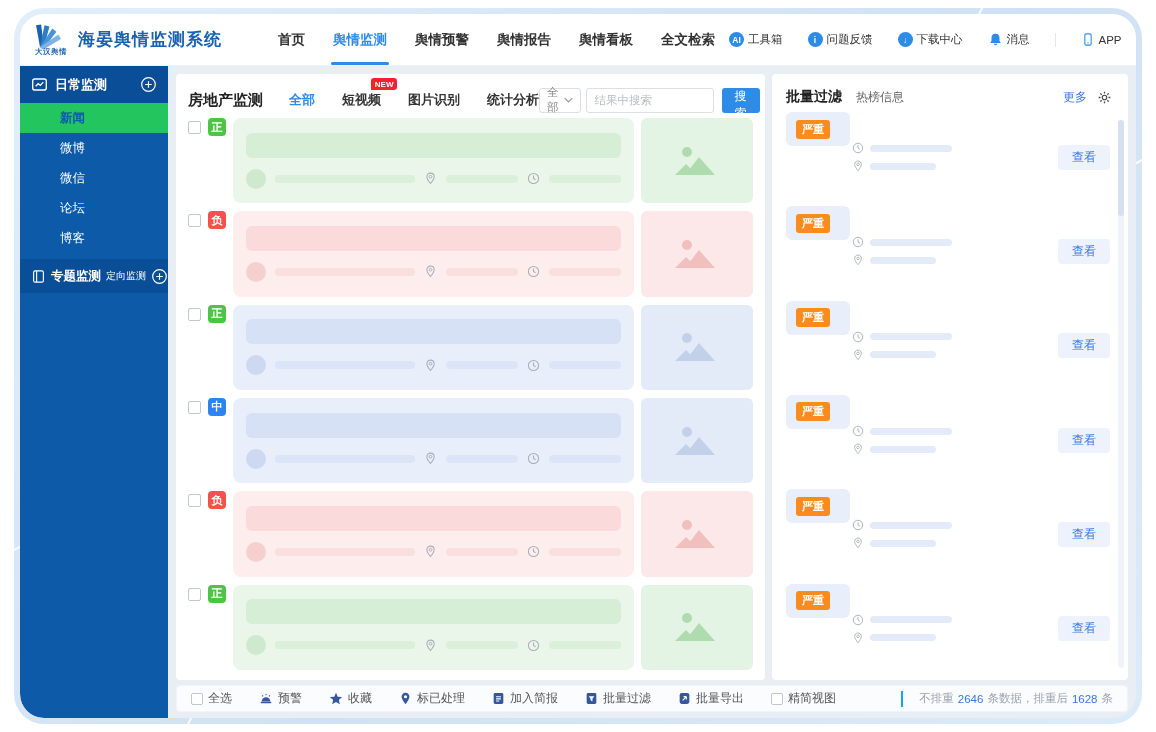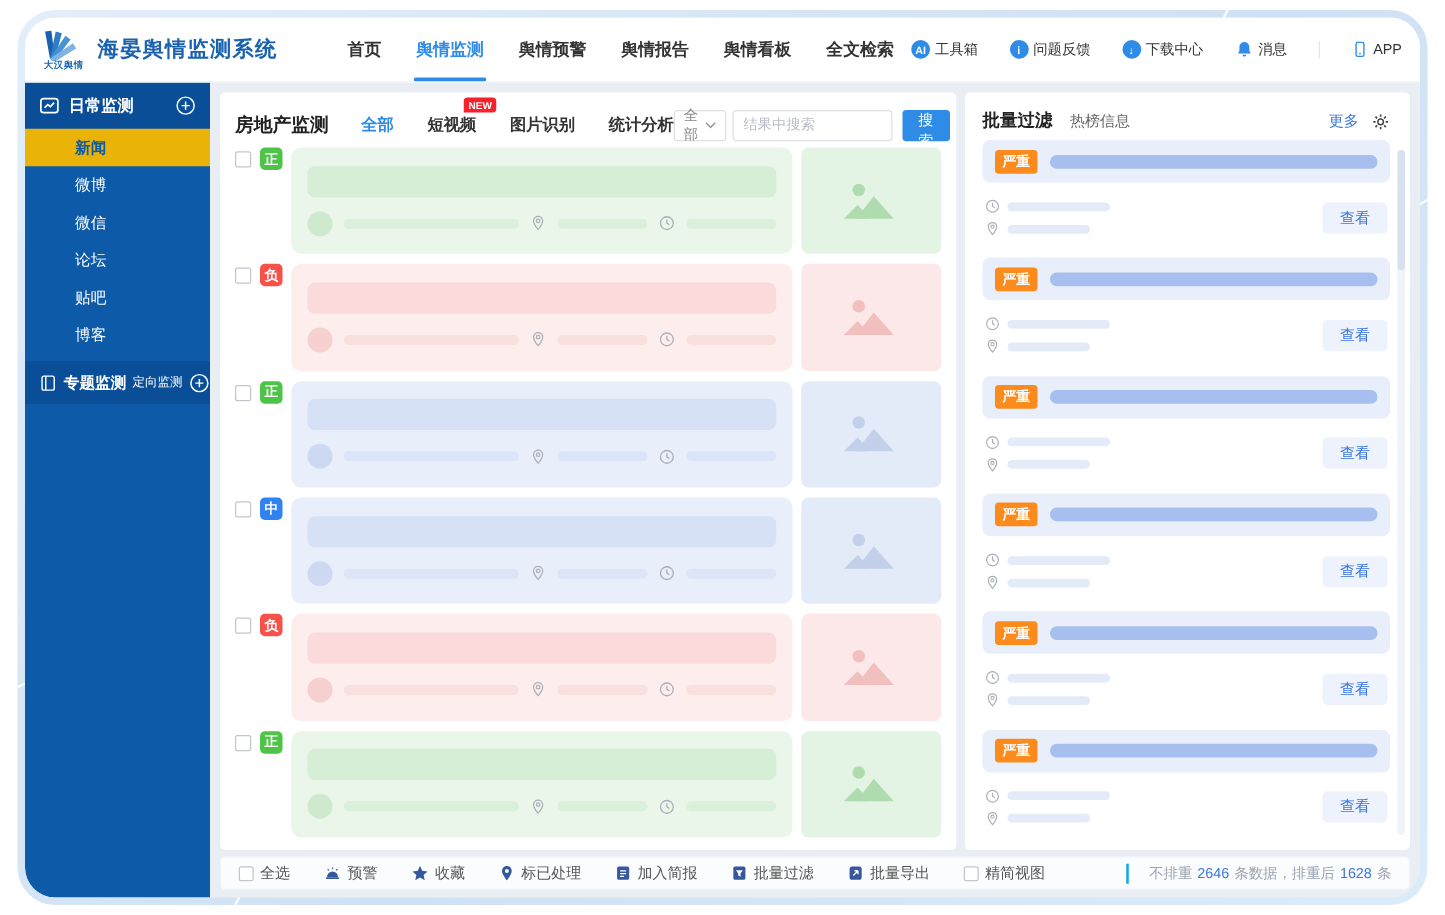--- a/index.html
+++ b/index.html
@@ -35,21 +35,21 @@
 
   
   .bodyrow { flex:1; display:flex; min-height:0; }
   .sidebar { width:148px; flex:0 0 auto; background:#0d5aa9; display:flex; flex-direction:column;
     border-bottom-left-radius:24px; }
   .side-head { height:37px; background:#0a4e98; display:flex; align-items:center; padding:0 11px; gap:7px; cursor:pointer; }
   .side-head-label { color:#fff; font-size:13px; font-weight:bold; }
   .side-plus { margin-left:auto; display:flex; }
   .side-item { height:30px; display:flex; align-items:center; padding-left:40px;
     color:#fff; font-size:12.5px; cursor:pointer; }
-  .side-item.active { background:#eab308; color:#0d5aa9; font-weight:bold; }
+  .side-item.active { background:#22c55e; color:#0d5aa9; font-weight:bold; }
   .side-sec2 { margin-top:6px; height:34px; background:#0a4e98; display:flex; align-items:center;
     padding:0 11px; gap:5px; cursor:pointer; }
   .side-sec2-label { color:#fff; font-size:12.5px; font-weight:bold; white-space:nowrap; }
   .side-sec2-sub { color:#fff; font-size:10px; white-space:nowrap; }
   .side-fill { flex:1; }
 
   
   .main { flex:1; display:flex; flex-direction:column; padding:8px 8px 6px 8px; min-width:0; }
   .panels { flex:1; display:flex; gap:7px; min-height:0; }
   .panel { background:#fff; border-radius:4px; }
@@ -94,21 +94,21 @@
   .t-blue .bar { background:#dce5f7; } .t-blue .avatar { background:#ccd9f0; }
   .t-blue .item-img { background:#e4ebf8; color:#c3d0ea; }
 
   
   .alert-panel { width:356px; flex:0 0 auto; padding:8px 16px 10px 14px; display:flex; flex-direction:column; position:relative; }
   .alert-head { display:flex; align-items:center; height:30px; flex:0 0 auto; }
   .alert-title { font-size:14px; font-weight:bold; color:#222; cursor:pointer; }
   .alert-title2 { font-size:12px; color:#666; margin-left:14px; cursor:pointer; }
   .alert-more { margin-left:auto; font-size:12px; color:#3a76dd; cursor:pointer; }
   .alert-list { flex:1; display:flex; flex-direction:column; gap:8px; min-height:0; }
-  .alert-card { flex:1; display:flex; flex-direction:column; min-height:0; }
+  .alert-card { flex:1; display:flex; min-height:0; }
   .alert-top { background:#e8eefa; border-radius:6px; height:34px; display:flex; align-items:center;
     padding:0 10px; gap:10px; flex:0 0 auto; }
   .sev-badge { background:#fb8b1c; color:#fff; font-size:11px; font-weight:bold;
     padding:2px 6px; border-radius:3px; white-space:nowrap; }
   .alert-bar { flex:1; height:11px; border-radius:6px; background:#a6bfee; }
   .alert-bottom { flex:1; display:flex; align-items:center; padding:4px 2px 0 2px; }
   .alert-meta { display:flex; flex-direction:column; gap:6px; }
   .alert-meta-row { display:flex; align-items:center; gap:6px; }
   .sbar { height:7px; border-radius:4px; background:#e3eaf8; }
   .view-btn { margin-left:auto; width:52px; height:25px; background:#edf2fc; color:#3a76dd;
@@ -228,21 +228,20 @@
             <svg width="17" height="17" viewBox="0 0 20 20">
                 <circle cx="10" cy="10" r="8" fill="none" stroke="#fff" stroke-width="1.4"></circle>
                 <path d="M10 6.2v7.6M6.2 10h7.6" stroke="#fff" stroke-width="1.4"></path>
               </svg>
           </span>
         </div>
         <div class="side-item active">新闻</div>
         <div class="side-item">微博</div>
         <div class="side-item">微信</div>
         <div class="side-item">论坛</div>
-        <div class="side-item">贴吧</div>
         <div class="side-item">博客</div>
         <div class="side-sec2">
           <span class="icon">
             <svg width="15" height="15" viewBox="0 0 20 20">
                 <rect x="3.5" y="2.5" width="13" height="15" rx="2" fill="none" stroke="#fff" stroke-width="1.5"></rect>
                 <path d="M7.5 2.5v15" stroke="#fff" stroke-width="1.5"></path>
               </svg>
           </span>
           <span class="side-sec2-label">专题监测</span>
           <span class="side-sec2-sub">定向监测</span>

